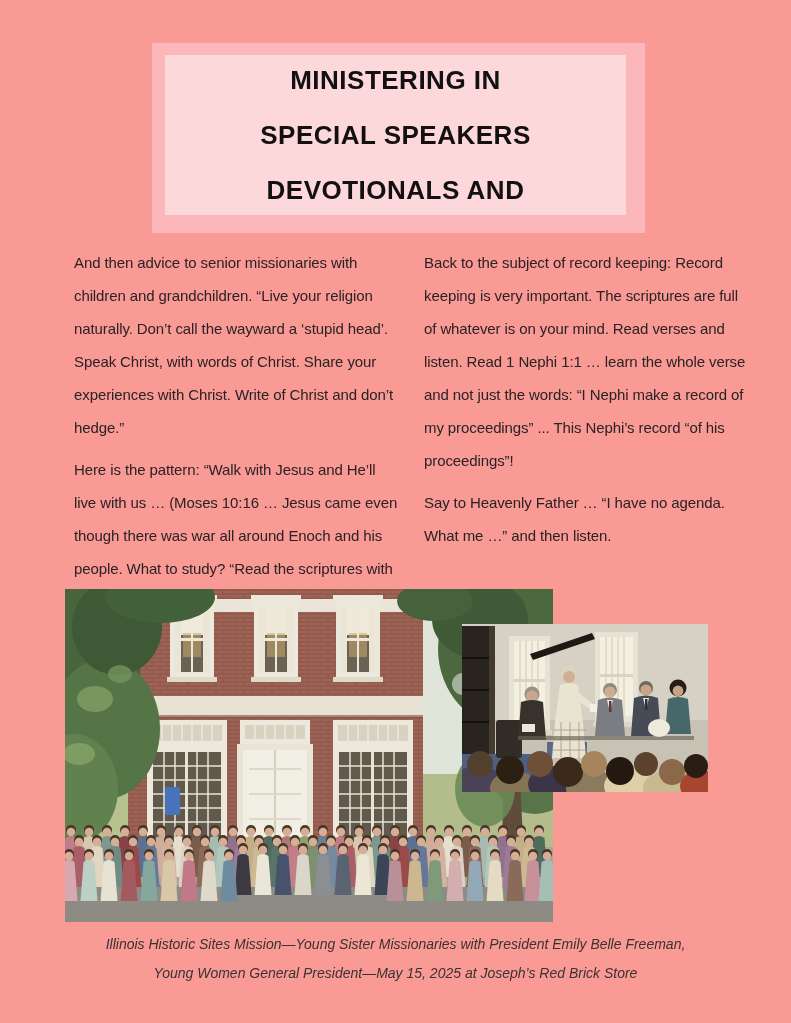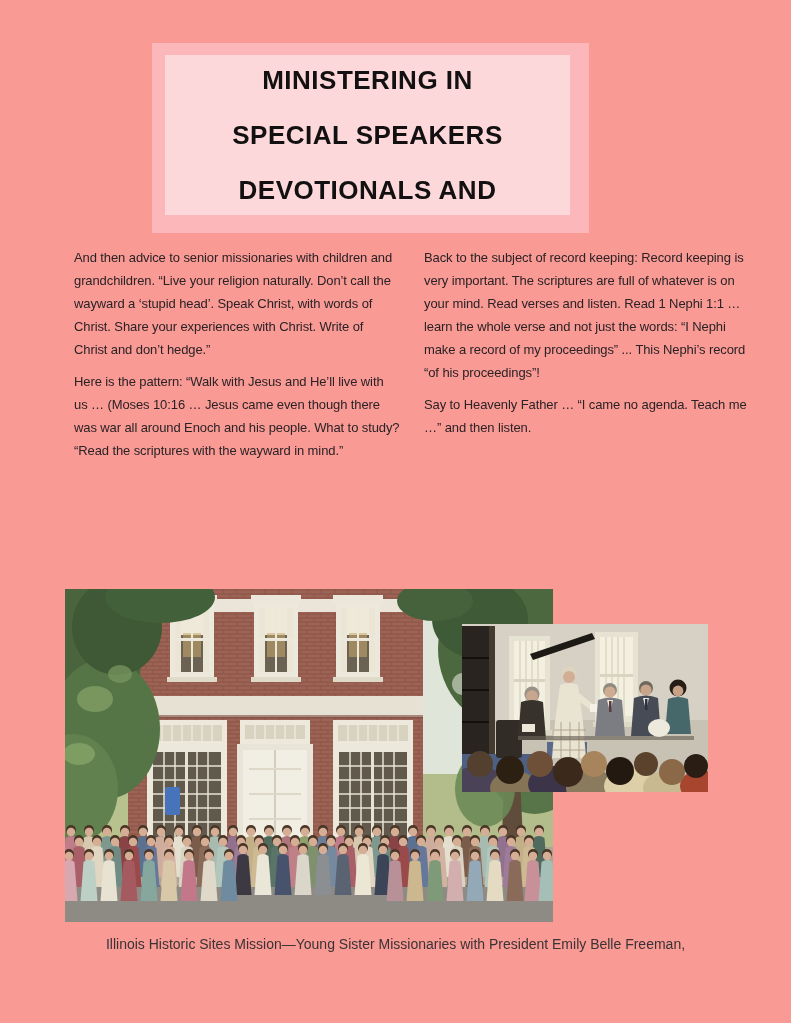--- a/index.html
+++ b/index.html
@@ -4,47 +4,48 @@
 <style>
   html,body{margin:0;padding:0;}
   .page{
     position:relative;
     width:791px;height:1023px;
     background:var(--page_bg,#f99a95);
     font-family:"Liberation Sans",sans-serif;
     overflow:hidden;
   }
   .title-box{
-    position:absolute;left:152px;top:43px;width:437px;height:190px;
+    position:absolute;left:152px;top:43px;width:493px;height:190px;
     background:var(--title_box_border,#fbb7ba);
   }
   .title-inner{
     position:absolute;left:13px;top:12px;right:19px;bottom:18px;
     background:var(--title_box_fill,#fdd8da);
     display:flex;flex-direction:column;align-items:center;justify-content:center;
   }
   .title-line{
     font-weight:bold;font-size:26px;line-height:55px;
     color:var(--title_text,#121010);letter-spacing:.5px;white-space:nowrap;
   }
   .col{
     position:absolute;top:246px;width:326px;
-    font-size:13px;line-height:23px;letter-spacing:-0.1px;
+    font-size:15px;line-height:33px;letter-spacing:-0.1px;
     color:var(--body_text,#2a2225);
   }
   .col p{margin:0 0 9px 0;}
   .col-left{left:74px;}
   .col-right{left:424px;}
   .photo{position:absolute;display:block;}
   .photo1{left:65px;top:589px;width:488px;height:333px;}
   .photo2{left:462px;top:624px;width:246px;height:168px;z-index:2;}
   .caption{
     position:absolute;left:15px;top:930px;width:761px;
     text-align:center;font-size:14px;line-height:28.5px;
     color:var(--caption_text,#3a3234);
+    font-style:italic;
   }
 </style>
 </head>
 <body>
 
 <div class="page">
 
   <div class="title-box">
     <div class="title-inner">
       <div class="title-line">MINISTERING IN</div>
@@ -53,21 +54,21 @@
     </div>
   </div>
 
   <div class="col col-left">
     <p>And then advice to senior missionaries with children and grandchildren.  “Live your religion naturally.  Don’t call the wayward a ‘stupid head’.  Speak Christ, with words of Christ.  Share your experiences with Christ.  Write of Christ and don’t hedge.”</p>
     <p>Here is the pattern:  “Walk with Jesus and He’ll live with us …  (Moses 10:16 … Jesus came even though there was war all around Enoch and his people.  What to study?  “Read the scriptures with the wayward in mind.”</p>
   </div>
 
   <div class="col col-right">
     <p>Back to the subject of record keeping: Record keeping is very important.  The scriptures are full of whatever is on your mind.  Read verses and listen.  Read 1 Nephi 1:1 … learn the whole verse and not just the words:  “I Nephi make a record of my proceedings” ... This Nephi’s record “of his proceedings”!</p>
-    <p>Say to Heavenly Father … “I came no agenda.  Teach me …” and then listen.</p>
+    <p>Say to Heavenly Father … “I have no agenda.  What me …” and then listen.</p>
   </div>
 
   <svg class="photo photo1" viewBox="0 0 488 333" role="img">
     <defs>
       <pattern id="bk" width="14" height="8" patternUnits="userSpaceOnUse">
         <rect width="14" height="8" fill="#9d6355"></rect>
         <path d="M0,1 H14 M0,5 H14" stroke="#8a5345" stroke-width="1"></path>
         <path d="M4,1 V5 M11,5 V8" stroke="#8a5345" stroke-width="0.8"></path>
       </pattern>
       <g id="per">
@@ -343,15 +344,16 @@
       <circle cx="132" cy="140" r="13" fill="#a8845c"></circle>
       <circle cx="158" cy="147" r="14" fill="#231910"></circle>
       <circle cx="184" cy="140" r="12" fill="#5a422c"></circle>
       <circle cx="210" cy="148" r="13" fill="#8a6848"></circle>
       <circle cx="234" cy="142" r="12" fill="#2a1e14"></circle>
     </g>
   </svg>
 
   <div class="caption">
     <div>Illinois Historic Sites Mission—Young Sister Missionaries with President Emily Belle Freeman,</div>
+    <div>Young Women General President—May 15, 2025 at Joseph’s Red Brick Store</div>
   </div>
 
 </div>
 
 </body></html>

